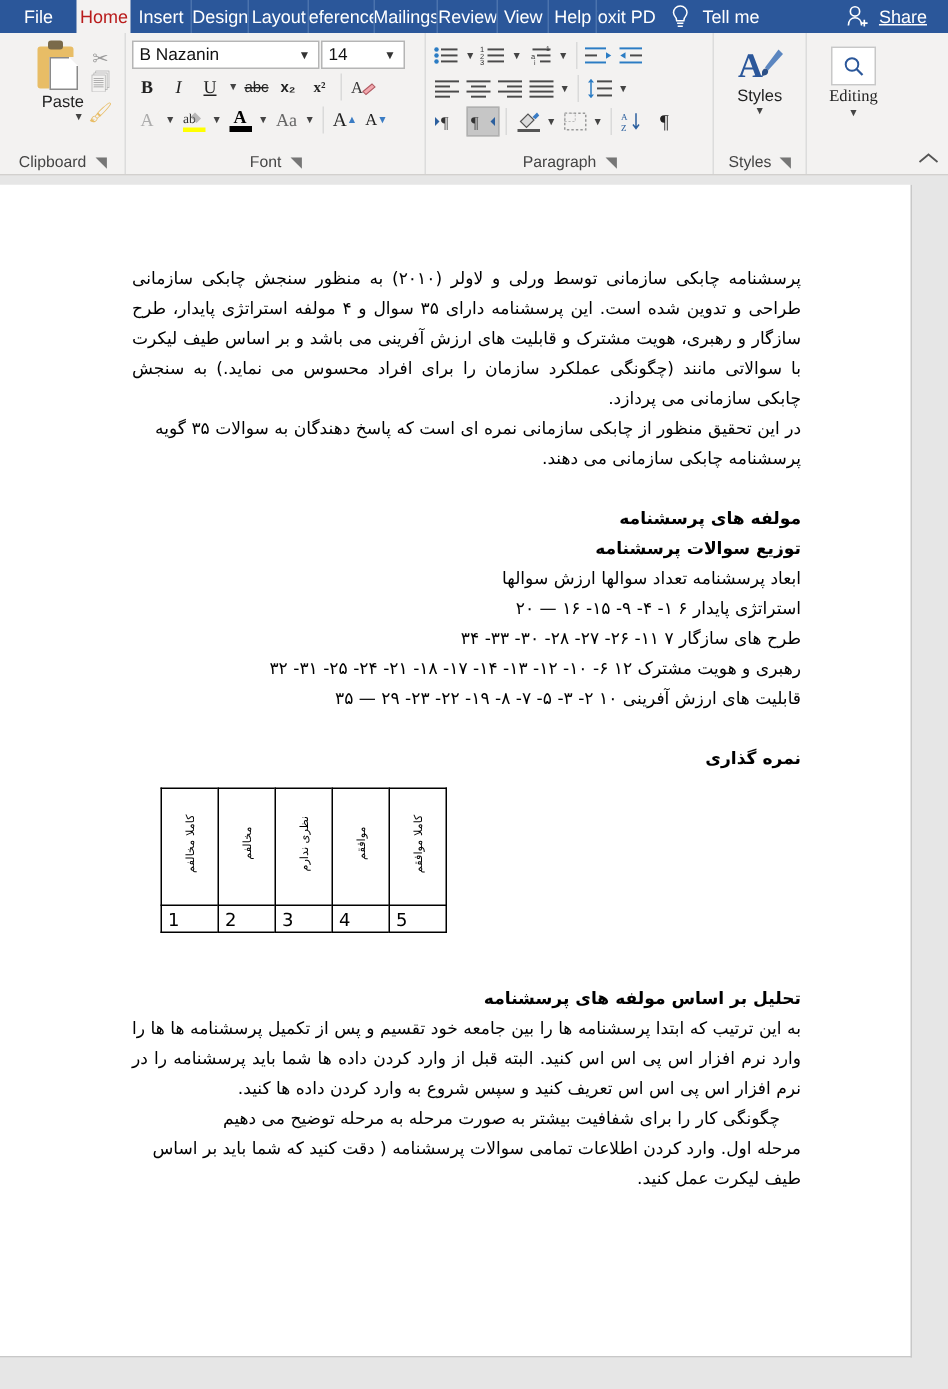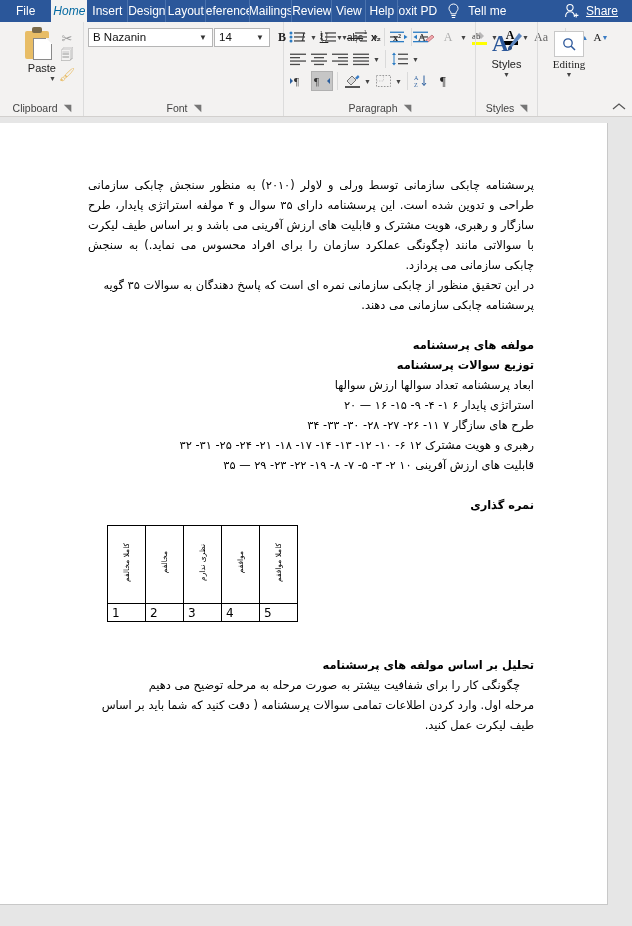--- a/index.html
+++ b/index.html
@@ -25,23 +25,22 @@
     padding: 0 7px;
     white-space: nowrap;
     overflow: hidden;
     color: #ffffff;
     cursor: default;
     border-left: 1px solid #4b73ad;
   }
   .tab.first { border-left: none; padding-left: 16px; padding-right: 16px;}
   .tab.active {
     background: #f3f2f1;
-    color: #0369a1;
+    color: #b91c1c;
     border-left: none;
-    font-style: italic;
   }
   .tab.nosep { border-left: none; }
   #tabbar .spacer { flex: 1 1 auto; }
   .tell-wrap { display:flex; align-items:center; gap:8px; padding:0 10px; }
   .share-wrap { display:flex; align-items:center; gap:5px; padding:0 14px 0 4px;text-decoration:underline; }
 
   
   #ribbon {
     height: 95px;
     background: #f3f2f1;
@@ -75,21 +74,21 @@
   .clip-top { position:absolute; left:10px; top:0px; width:10px; height:6px; background:#7a6a4a; border-radius:2px;}
   .clip-page { position:absolute; left:11px; top:11px; width:19px; height:22px; background:#fff; border:1px solid #8a8a8a;}
   .clip-page:after{ content:""; position:absolute; right:-1px; top:-1px; border-width:0 6px 6px 0; border-style:solid; border-color:#fff #f3f2f1; }
   .paste-label { font-size:11px; color:#222; margin-top:1px;}
   .caret-dn { font-size: 7px; color:#444; line-height:8px; margin-top:1px;}
   .clip-small { display:flex; flex-direction:column; justify-content:space-around; height:58px; padding-top:4px;}
   .clip-small .ic { width:22px; height:17px; display:flex; align-items:center; justify-content:center; font-size:13px; color:#9b9b9b;}
 
   
   #grp-font { width: 200px; }
-  .font-rows { display:flex; flex-direction:row; gap:2px; padding-top:2px; width:100%;}
+  .font-rows { display:flex; flex-direction:column; gap:2px; padding-top:2px; width:100%;}
   .row { display:flex; align-items:center; gap:1px; }
   .combo {
     height: 19px; background:#fff; border:1px solid #b5b5b5;
     display:flex; align-items:center; font-size:11.5px; color:#111;
     padding-left:4px;
   }
   #font-name-combo { width: 125px; }
   #font-size-combo { width: 56px; }
   .combo .cval { flex:1 1 auto; overflow:hidden; white-space:nowrap;}
   .combo .cv { font-size:8px; color:#333; padding:0 5px; }
@@ -583,18 +582,19 @@
             <td class="num">2</td>
             <td class="num">1</td>
           </tr>
         </tbody>
           </table>
       </div>
 
       <div class="spacer-line"></div>
 
       <p class="p bold rtl-right">تحلیل بر اساس مولفه های پرسشنامه</p>
+      <p class="p">به این ترتیب که ابتدا پرسشنامه ها را بین جامعه خود تقسیم و پس از تکمیل پرسشنامه ها  ها را وارد نرم افزار اس پی اس اس کنید. البته قبل از وارد کردن داده ها شما باید پرسشنامه را در نرم افزار اس پی اس اس تعریف کنید و سپس شروع به وارد کردن داده ها کنید.</p>
       <p class="p rtl-right" style="text-indent:14px">چگونگی کار را برای شفافیت بیشتر به صورت مرحله به مرحله توضیح می دهیم</p>
       <p class="p rtl-right">مرحله اول. وارد کردن اطلاعات تمامی سوالات پرسشنامه ( دقت کنید که شما باید بر اساس طیف لیکرت عمل کنید.</p>
 
     </div>
   </div>
 </div>
 
 </body></html>

